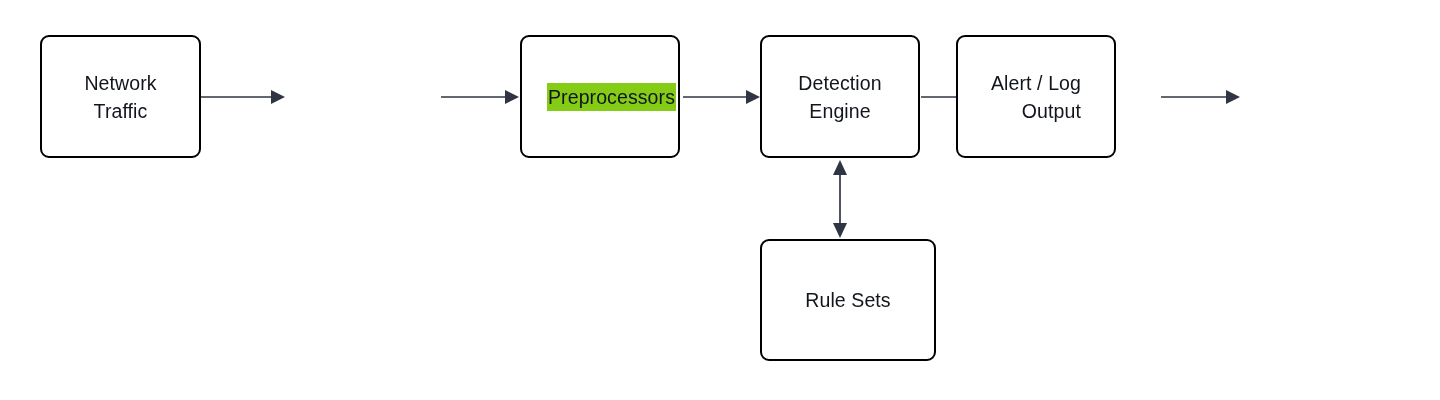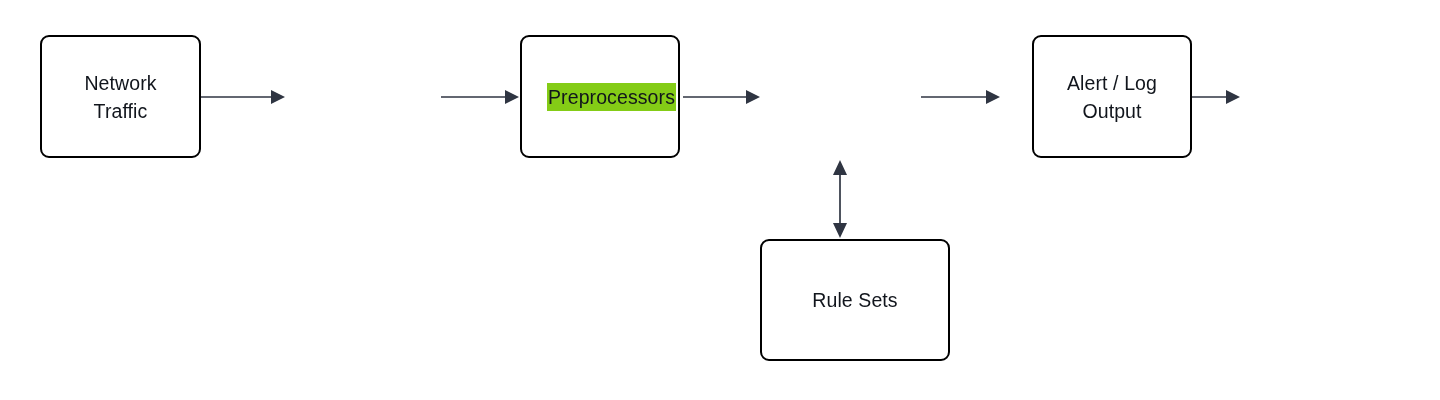--- a/index.html
+++ b/index.html
@@ -113,24 +113,28 @@
   <div class="node" style="left:40px; top:35px; width:161px; height:123px;">
     <span class="node-label">Network
 Traffic</span>
   </div>
 
 
   <div class="node overflow-label" style="left:520px; top:35px; width:160px; height:123px;">
     <span class="node-label">Preprocessors</span>
   </div>
 
+  <div class="node" style="left:760px; top:35px; width:160px; height:123px;">
+    <span class="node-label">Detection
+Engine</span>
+  </div>
 
-  <div class="node" style="left:1032px; top:35px; width:160px; height:123px;">
+  <div class="node" style="left:956px; top:35px; width:160px; height:123px;text-align:right;">
     <span class="node-label">Alert / Log
 Output</span>
   </div>
 
 
-  <div class="node" style="left:760px; top:239px; width:190px; height:122px;">
+  <div class="node" style="left:760px; top:239px; width:176px; height:122px;">
     <span class="node-label">Rule Sets</span>
   </div>
 
 </div>
 
 </body></html>

